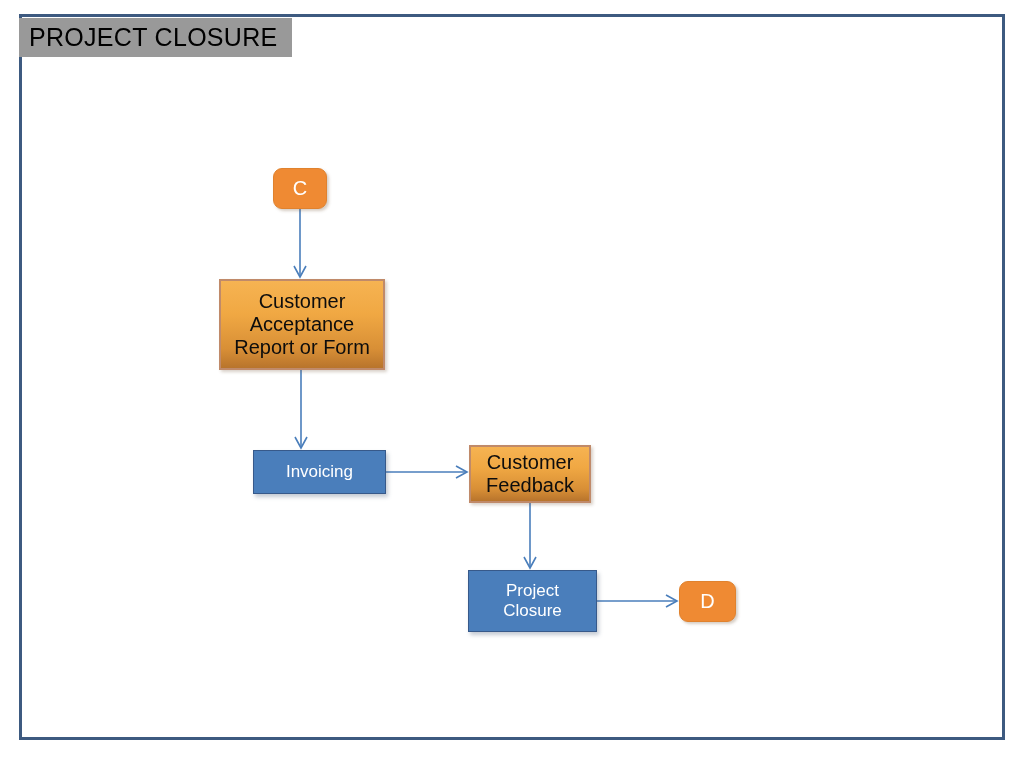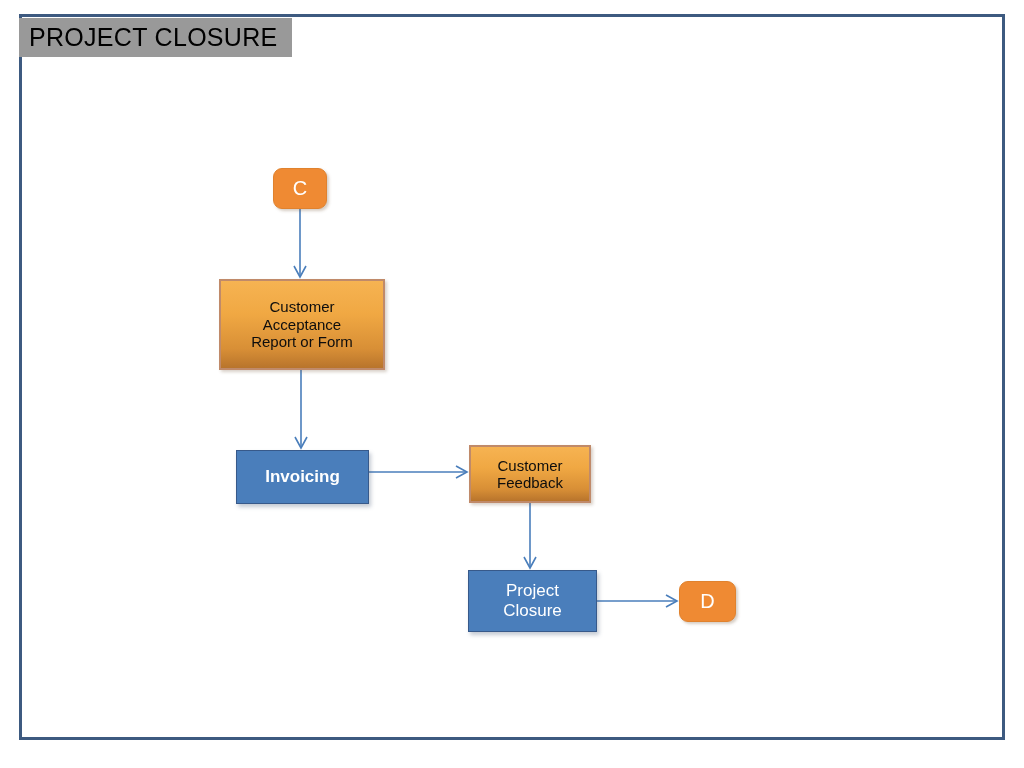--- a/index.html
+++ b/index.html
@@ -85,37 +85,37 @@
     color: #ffffff;
     font-size: 20px;
     box-shadow: 2px 2px 3px rgba(120, 90, 60, 0.30);
   }
 
   
   .node.orange-box {
     background: linear-gradient(180deg, #f6b352 0%, #f0a843 38%, #d88f36 78%, #b8742c 100%);
     border: 2px solid #c08a6a;
     color: #0d0d0d;
-    font-size: 15px;
+    font-size: 20px;
     box-shadow: 2px 2px 3px rgba(120, 90, 60, 0.28);
   }
 
   
   .node.blue-box {
     background: #4a7ebb;
     border: 1px solid #37598a;
     color: #ffffff;
     font-size: 17px;
     box-shadow: 2px 3px 4px rgba(60, 80, 110, 0.30);
   }
 
   
   #node-c            { left: 273px; top: 168px; width: 54px;  height: 41px; }
   #node-acceptance   { left: 219px; top: 279px; width: 166px; height: 91px; }
-  #node-invoicing    { left: 236px; top: 450px; width: 133px; height: 54px; font-weight: bold; }
+  #node-invoicing    { left: 253px; top: 450px; width: 133px; height: 44px; }
   #node-feedback     { left: 469px; top: 445px; width: 122px; height: 58px; }
   #node-closure      { left: 468px; top: 570px; width: 129px; height: 62px; }
   #node-d            { left: 679px; top: 581px; width: 57px;  height: 41px; }
 </style>
 </head>
 <body>
 
 <div id="diagram-frame"></div>
 
 <div id="title-banner">

